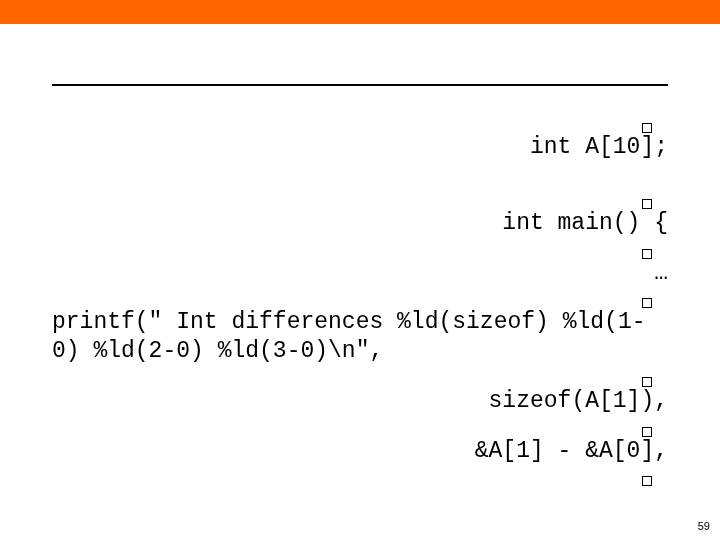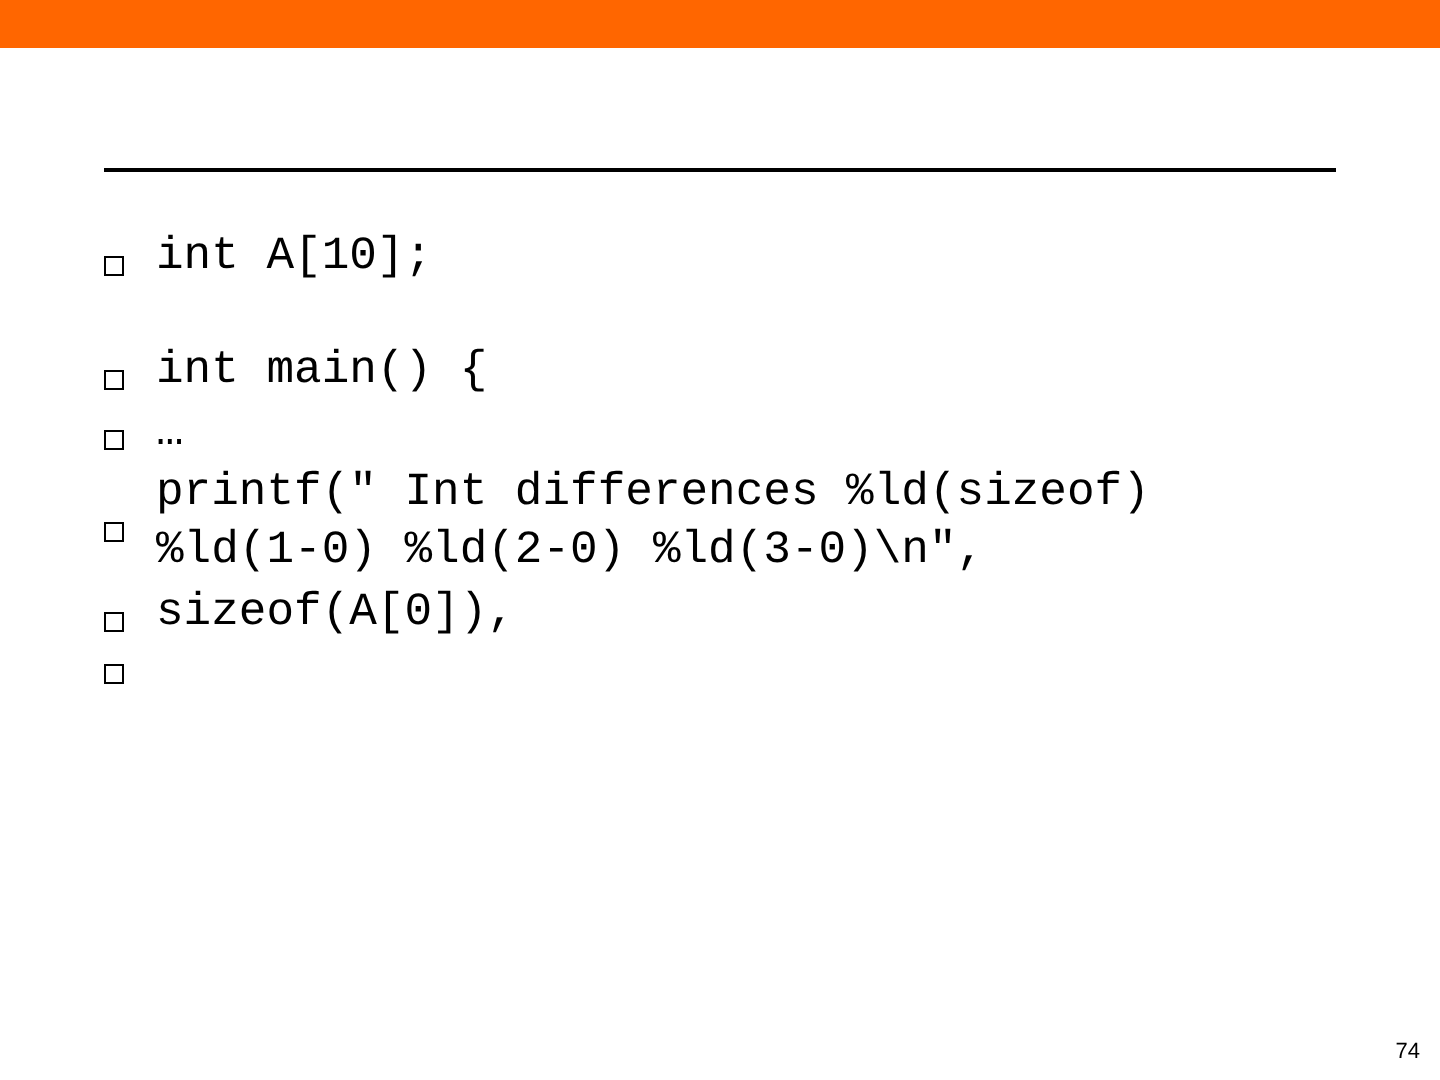--- a/index.html
+++ b/index.html
@@ -19,22 +19,23 @@
     .content {
       padding: 60px 52px 0 52px;
     }
     .hr-line {
       border: none;
       border-top: 2px solid #000;
       margin-bottom: 28px;
     }
     .bullet-item {
       display: flex;
-      align-items: center;
+      align-items: flex-end;
       margin-bottom: 2px;
+      flex-direction: column;
     }
     .bullet-sq {
       width: 10px;
       height: 10px;
       border: 1.5px solid #000;
       margin-top: 9px;
       margin-right: 16px;
       flex-shrink: 0;
     }
     .bullet-text {
@@ -77,23 +78,27 @@
     <div class="bullet-text">…</div>
   </div>
 
   <div class="bullet-item">
     <div class="bullet-sq"></div>
     <div class="bullet-text">  printf("      Int differences %ld(sizeof) %ld(1-0) %ld(2-0) %ld(3-0)\n",</div>
   </div>
 
   <div class="bullet-item">
     <div class="bullet-sq"></div>
-    <div class="bullet-text">            sizeof(A[0]),</div>
+    <div class="bullet-text">            sizeof(A[1]),</div>
   </div>
 
+  <div class="bullet-item">
+    <div class="bullet-sq"></div>
+    <div class="bullet-text">            &amp;A[1] - &amp;A[0],</div>
+  </div>
 
   <div class="bullet-item">
     <div class="bullet-sq"></div>
   </div>
 
 </div>
 
-<div class="page-num">74</div>
+<div class="page-num">59</div>
 
 </body></html>

